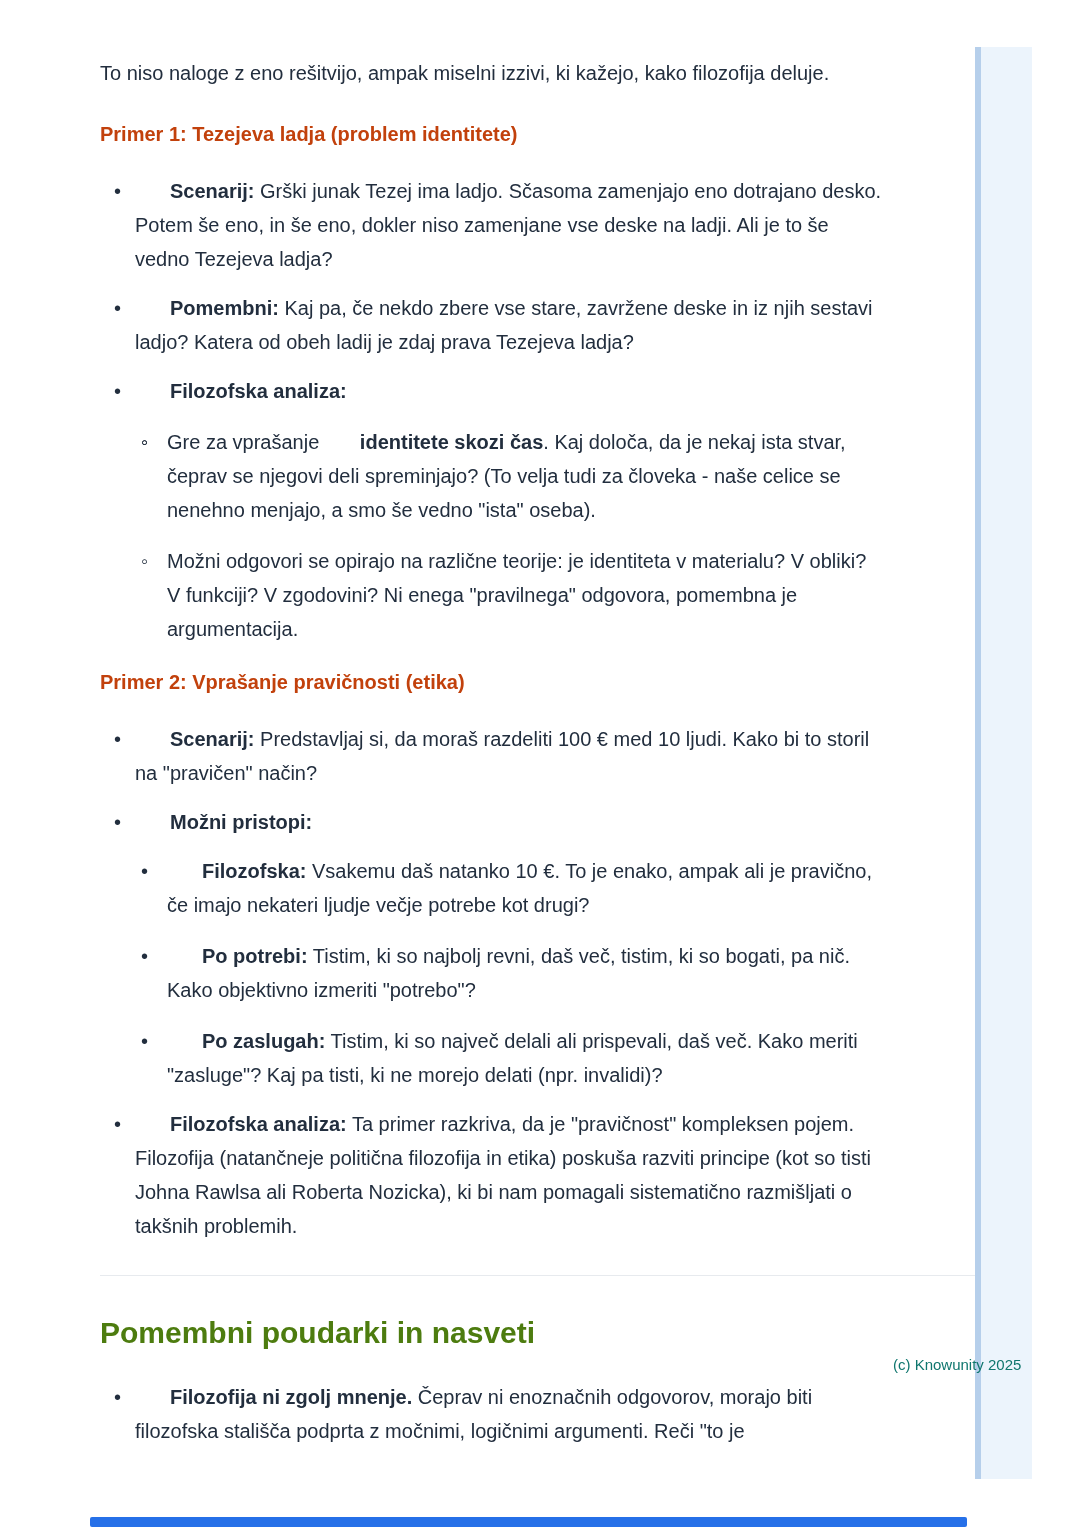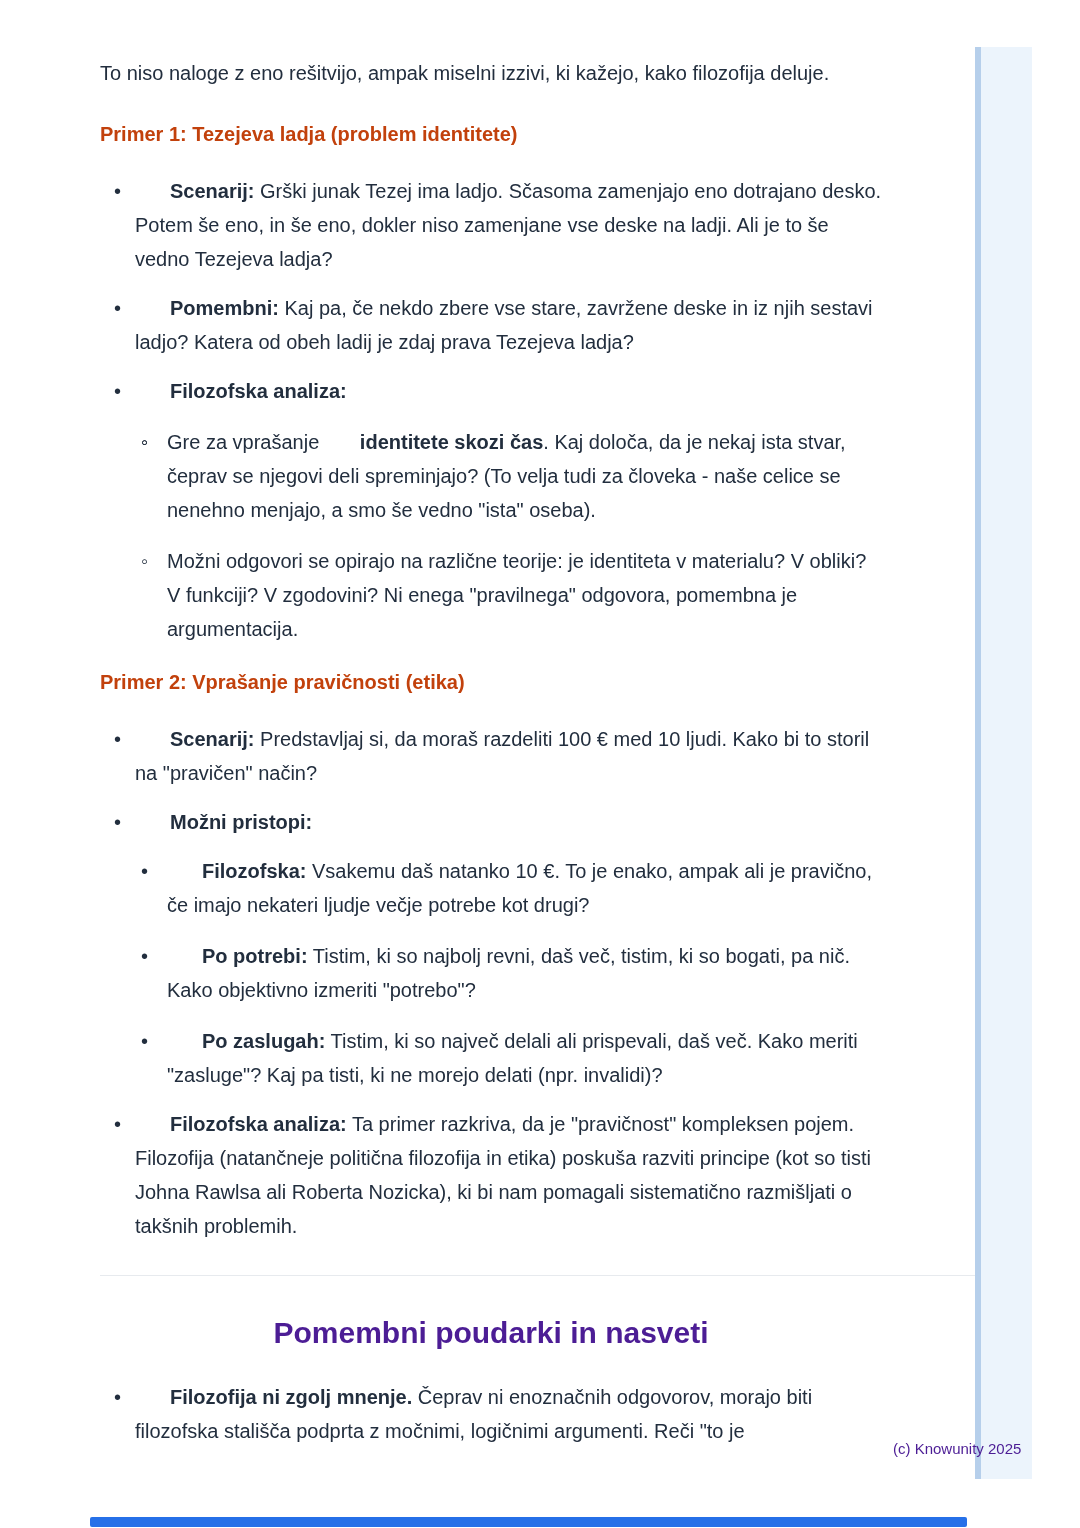--- a/index.html
+++ b/index.html
@@ -36,29 +36,28 @@
   ul.l2 > li:last-child { margin-bottom: 0; }
   b { font-weight: bold; margin-left: 35px; }
   .divider {
     width: 877px; height: 0;
     border-top: 1px solid #e7eaee;
     margin: 32px 0 0 0;
   }
   h2.section-heading {
     font-size: 30px; line-height: 40px;
     font-weight: bold;
-    color: #4c1d95;
+    color: #4d7c0f;
     margin: 37px 0 27px 0;
-    text-align: center;
   }
   .footer-copyright {
     position: absolute;
-    top: 1440px; left: 893px;
+    top: 1356px; left: 893px;
     font-size: 15px; line-height: 18px;
-    color: #4c1d95;
+    color: #0f766e;
     z-index: 3;
     white-space: nowrap;
   }
   .right-panel {
     position: absolute;
     left: 975px; top: 47px;
     width: 57px; height: 1432px;
     background: #ecf4fc;
     border-left: 6px solid #b6cfeb;
     z-index: 2;

